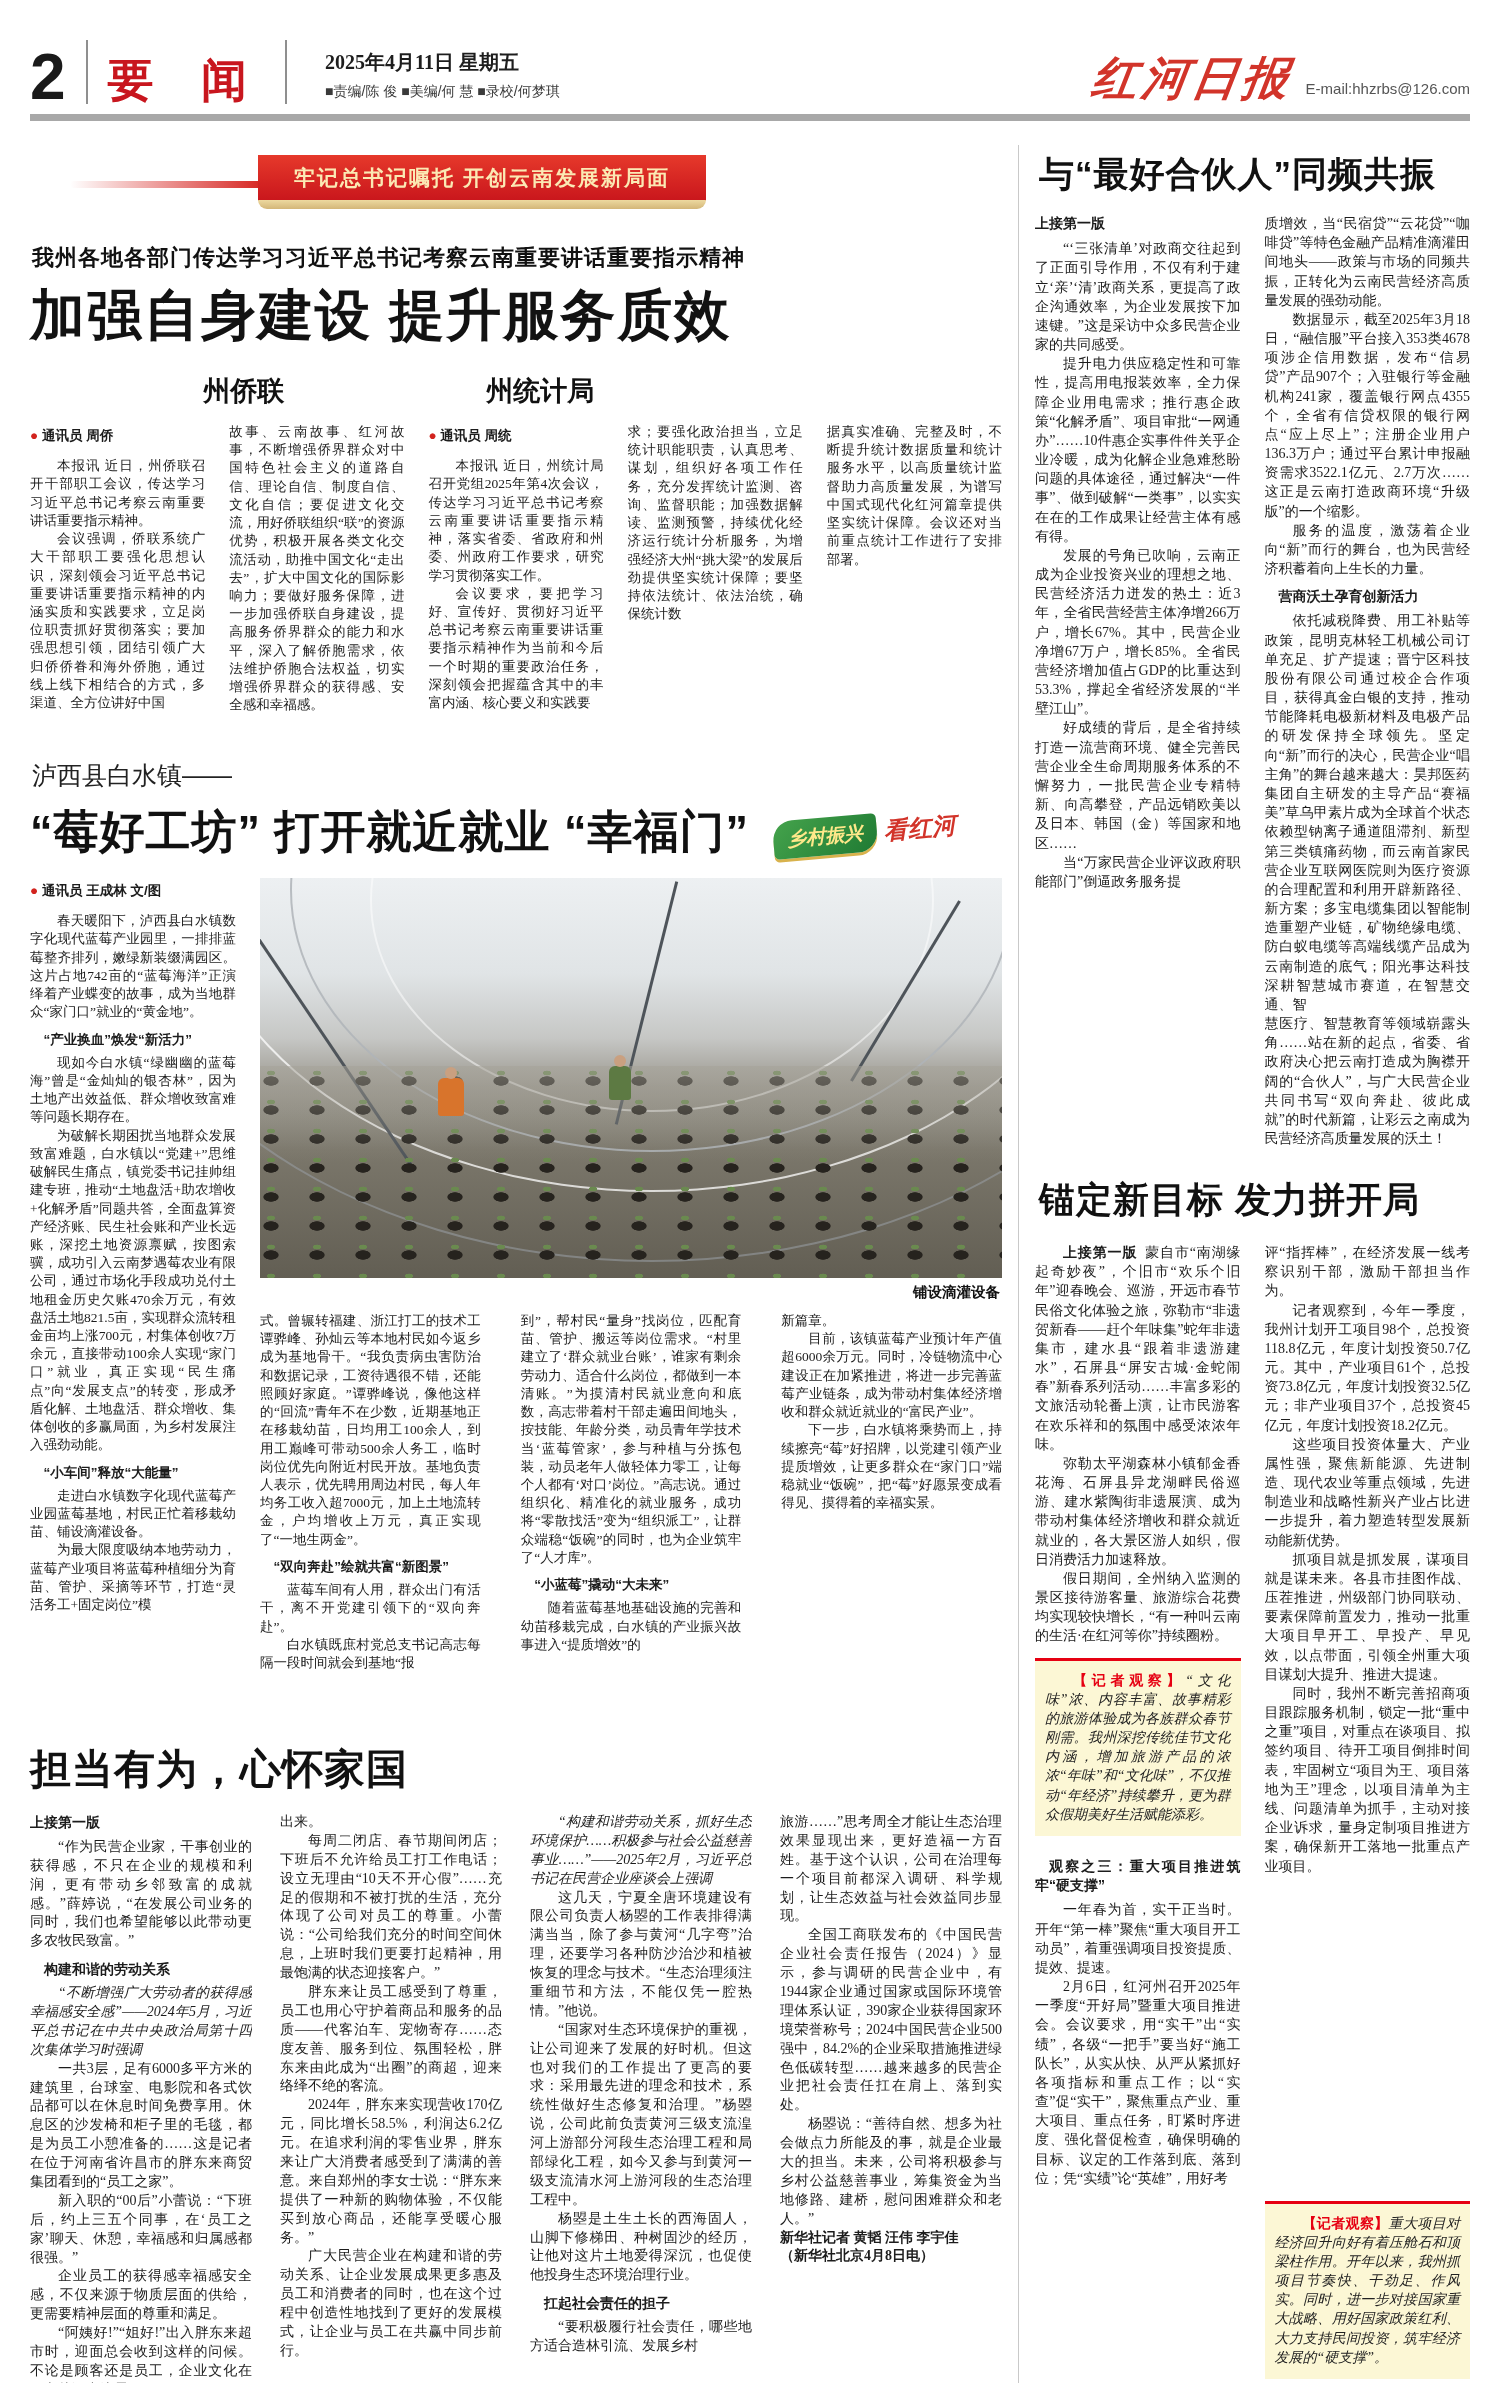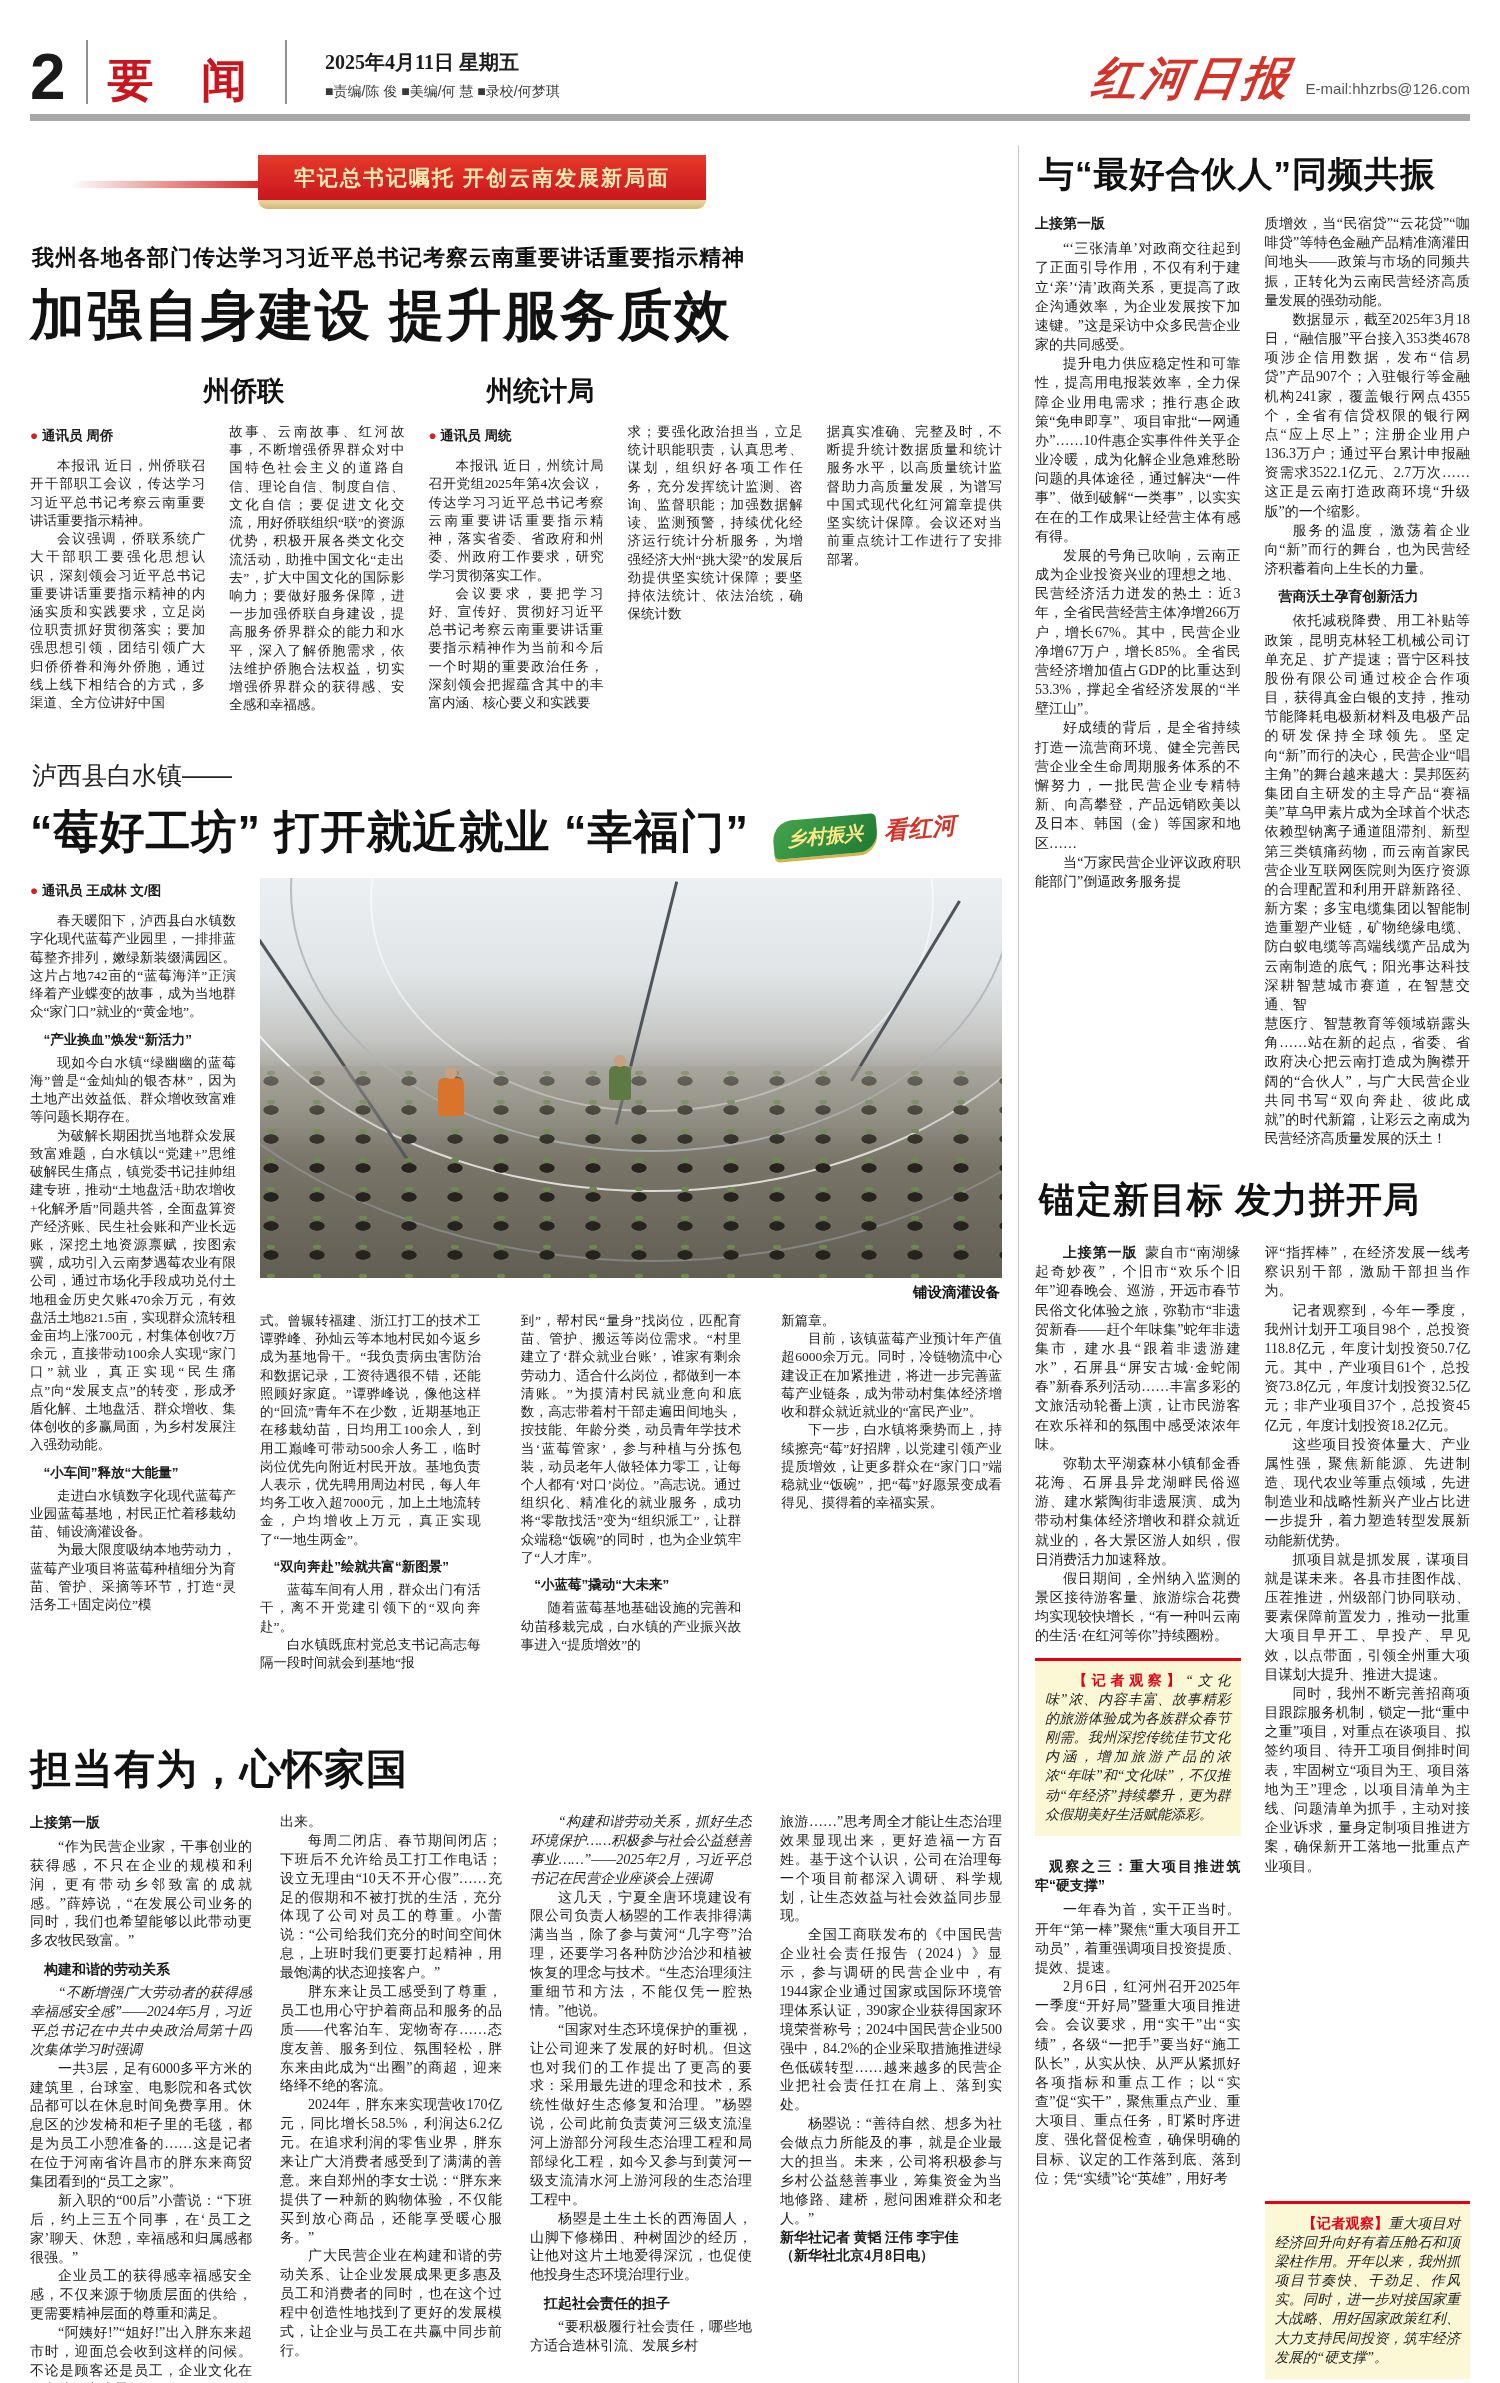--- a/index.html
+++ b/index.html
@@ -258,21 +258,21 @@
     <div class="vdiv"></div>
 
     <div class="rightzone">
 
       <article>
         <h2 class="r-headline r1-headline">与“最好合伙人”同频共振</h2>
         <div class="rcols r1cols">
           <div class="col">
               <p class="para leadhd">上接第一版</p>
               <p class="para">“‘三张清单’对政商交往起到了正面引导作用，不仅有利于建立‘亲’‘清’政商关系，更提高了政企沟通效率，为企业发展按下加速键。”这是采访中众多民营企业家的共同感受。</p>
-              <p class="para">提升电力供应稳定性和可靠性，提高用电报装效率，全力保障企业用电需求；推行惠企政策“免申即享”、项目审批“一网通办”……10件惠企实事件件关乎企业冷暖，成为化解企业急难愁盼问题的具体途径，通过解决“一件事”、做到破解“一类事”，以实实在在的工作成果让经营主体有感有得。</p>
+              <p class="para">提升电力供应稳定性和可靠性，提高用电报装效率，全力保障企业用电需求；推行惠企政策“化解矛盾”、项目审批“一网通办”……10件惠企实事件件关乎企业冷暖，成为化解企业急难愁盼问题的具体途径，通过解决“一件事”、做到破解“一类事”，以实实在在的工作成果让经营主体有感有得。</p>
               <p class="para">发展的号角已吹响，云南正成为企业投资兴业的理想之地、民营经济活力迸发的热土：近3年，全省民营经营主体净增266万户，增长67%。其中，民营企业净增67万户，增长85%。全省民营经济增加值占GDP的比重达到53.3%，撑起全省经济发展的“半壁江山”。</p>
               <p class="para">好成绩的背后，是全省持续打造一流营商环境、健全完善民营企业全生命周期服务体系的不懈努力，一批民营企业专精特新、向高攀登，产品远销欧美以及日本、韩国（金）等国家和地区……</p>
               <p class="para">当“万家民营企业评议政府职能部门”倒逼政务服务提</p>
             </div>
           <div class="col">
               <p class="para cont">质增效，当“民宿贷”“云花贷”“咖啡贷”等特色金融产品精准滴灌田间地头——政策与市场的同频共振，正转化为云南民营经济高质量发展的强劲动能。</p>
               <p class="para">数据显示，截至2025年3月18日，“融信服”平台接入353类4678项涉企信用数据，发布“信易贷”产品907个；入驻银行等金融机构241家，覆盖银行网点4355个，全省有信贷权限的银行网点“应上尽上”；注册企业用户136.3万户；通过平台累计申报融资需求3522.1亿元、2.7万次……这正是云南打造政商环境“升级版”的一个缩影。</p>
               <p class="para">服务的温度，激荡着企业向“新”而行的舞台，也为民营经济积蓄着向上生长的力量。</p>
               <p class="para subhd">营商沃土孕育创新活力</p>
               <p class="para">依托减税降费、用工补贴等政策，昆明克林轻工机械公司订单充足、扩产提速；晋宁区科技股份有限公司通过校企合作项目，获得真金白银的支持，推动节能降耗电极新材料及电极产品的研发保持全球领先。坚定向“新”而行的决心，民营企业“唱主角”的舞台越来越大：昊邦医药集团自主研发的主导产品“赛福美”草乌甲素片成为全球首个状态依赖型钠离子通道阻滞剂、新型第三类镇痛药物，而云南首家民营企业互联网医院则为医疗资源的合理配置和利用开辟新路径、新方案；多宝电缆集团以智能制造重塑产业链，矿物绝缘电缆、防白蚁电缆等高端线缆产品成为云南制造的底气；阳光事达科技深耕智慧城市赛道，在智慧交通、智</p>

